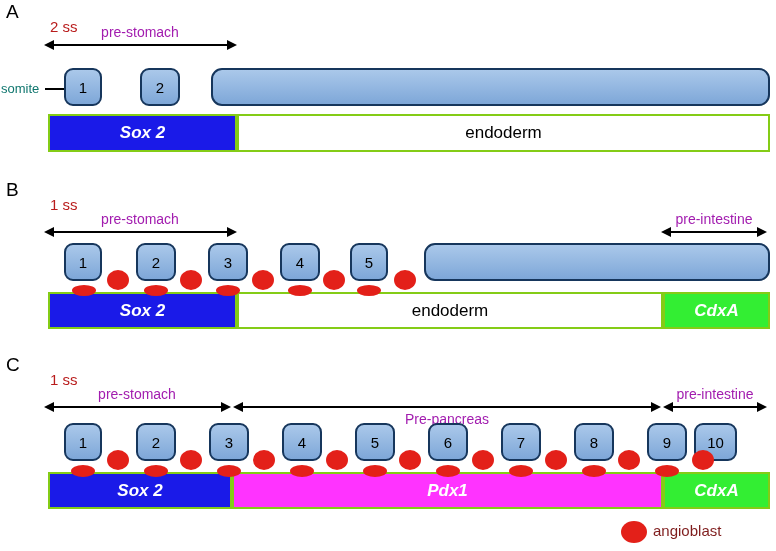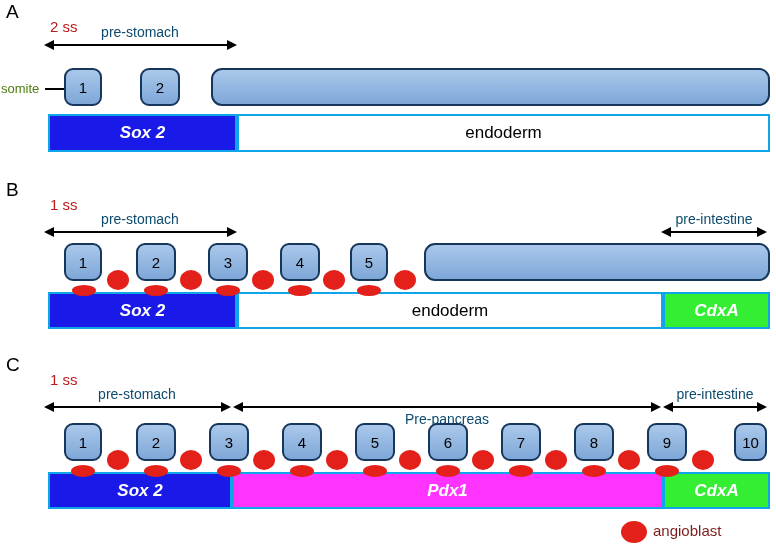--- a/index.html
+++ b/index.html
@@ -7,40 +7,40 @@
   .figure { position:relative; width:776px; height:551px; background:#fff; overflow:hidden; }
   .panel { position:absolute; left:0; width:776px; }
   .panel-label { position:absolute; left:6px; top:1px; font-size:19px; color:#000; }
   .stage-label { position:absolute; left:50px; top:18px; font-size:15px; color:#b91c1c; }
 
   .arrow { position:absolute; height:12px; display:flex; align-items:center; }
   .arrow .shaft { flex:1; height:2px; background:#000; }
   .arrow .head { width:0; height:0; border-top:5px solid transparent; border-bottom:5px solid transparent; }
   .arrow .head.left { border-right:10px solid #000; }
   .arrow .head.right { border-left:10px solid #000; }
-  .arrow-label { position:absolute; transform:translateX(-50%); font-size:14px; white-space:nowrap; color:#0c4a6e; }
+  .arrow-label { position:absolute; transform:translateX(-50%); font-size:14px; white-space:nowrap; color:#a21caf; }
 
-  .pointer-label { position:absolute; font-size:13px; color:#4d7c0f; }
+  .pointer-label { position:absolute; font-size:13px; color:#0f766e; }
   .pointer-line { position:absolute; height:2px; background:#000; }
 
   .somite {
     position:absolute; z-index:2;
     border:2px solid var(--c-somite_border);
     border-radius:9px;
     background:linear-gradient(180deg, var(--c-somite_light) 0%, var(--c-somite_dark) 100%);
     display:flex; align-items:center; justify-content:center;
     font-size:15px; color:#000;
   }
   .somite.long { border-radius:11px; }
 
   .oval { position:absolute; z-index:3; border-radius:50%; background:var(--c-angioblast_red); }
 
   .region-bar {
     position:absolute; z-index:1;
-    border:2px solid #0ea5e9;
+    border:2px solid #84cc16;
     display:flex; align-items:center; justify-content:center;
     font-size:17px;
   }
   .region-bar.gene { font-style:italic; font-weight:bold; }
 
   .legend-oval { left:621px; top:168px; width:26px; height:22px; }
   .legend-label { position:absolute; left:653px; top:169px; font-size:15px; color:#7f1d1d; }
 </style>
 </head>
 <body>
@@ -126,21 +126,21 @@
       <div class="arrow-label" style="left: 715px; top: 33px;">pre-intestine</div>
       <div class="somite" style="left: 64px; top: 70px; width: 38px; height: 38px;">1</div>
       <div class="somite" style="left: 136px; top: 70px; width: 40px; height: 38px;">2</div>
       <div class="somite" style="left: 209px; top: 70px; width: 40px; height: 38px;">3</div>
       <div class="somite" style="left: 282px; top: 70px; width: 40px; height: 38px;">4</div>
       <div class="somite" style="left: 355px; top: 70px; width: 40px; height: 38px;">5</div>
       <div class="somite" style="left: 428px; top: 70px; width: 40px; height: 38px;">6</div>
       <div class="somite" style="left: 501px; top: 70px; width: 40px; height: 38px;">7</div>
       <div class="somite" style="left: 574px; top: 70px; width: 40px; height: 38px;">8</div>
       <div class="somite" style="left: 647px; top: 70px; width: 40px; height: 38px;">9</div>
-      <div class="somite" style="left: 734px; top: 70px; width: 33px; height: 38px;">10</div>
+      <div class="somite" style="left: 694px; top: 70px; width: 43px; height: 38px;">10</div>
       <div class="oval" style="left: 71px; top: 112px; width: 24px; height: 12px;"></div>
       <div class="oval" style="left: 107px; top: 97px; width: 22px; height: 20px;"></div>
       <div class="oval" style="left: 144px; top: 112px; width: 24px; height: 12px;"></div>
       <div class="oval" style="left: 180px; top: 97px; width: 22px; height: 20px;"></div>
       <div class="oval" style="left: 217px; top: 112px; width: 24px; height: 12px;"></div>
       <div class="oval" style="left: 253px; top: 97px; width: 22px; height: 20px;"></div>
       <div class="oval" style="left: 290px; top: 112px; width: 24px; height: 12px;"></div>
       <div class="oval" style="left: 326px; top: 97px; width: 22px; height: 20px;"></div>
       <div class="oval" style="left: 363px; top: 112px; width: 24px; height: 12px;"></div>
       <div class="oval" style="left: 399px; top: 97px; width: 22px; height: 20px;"></div>

